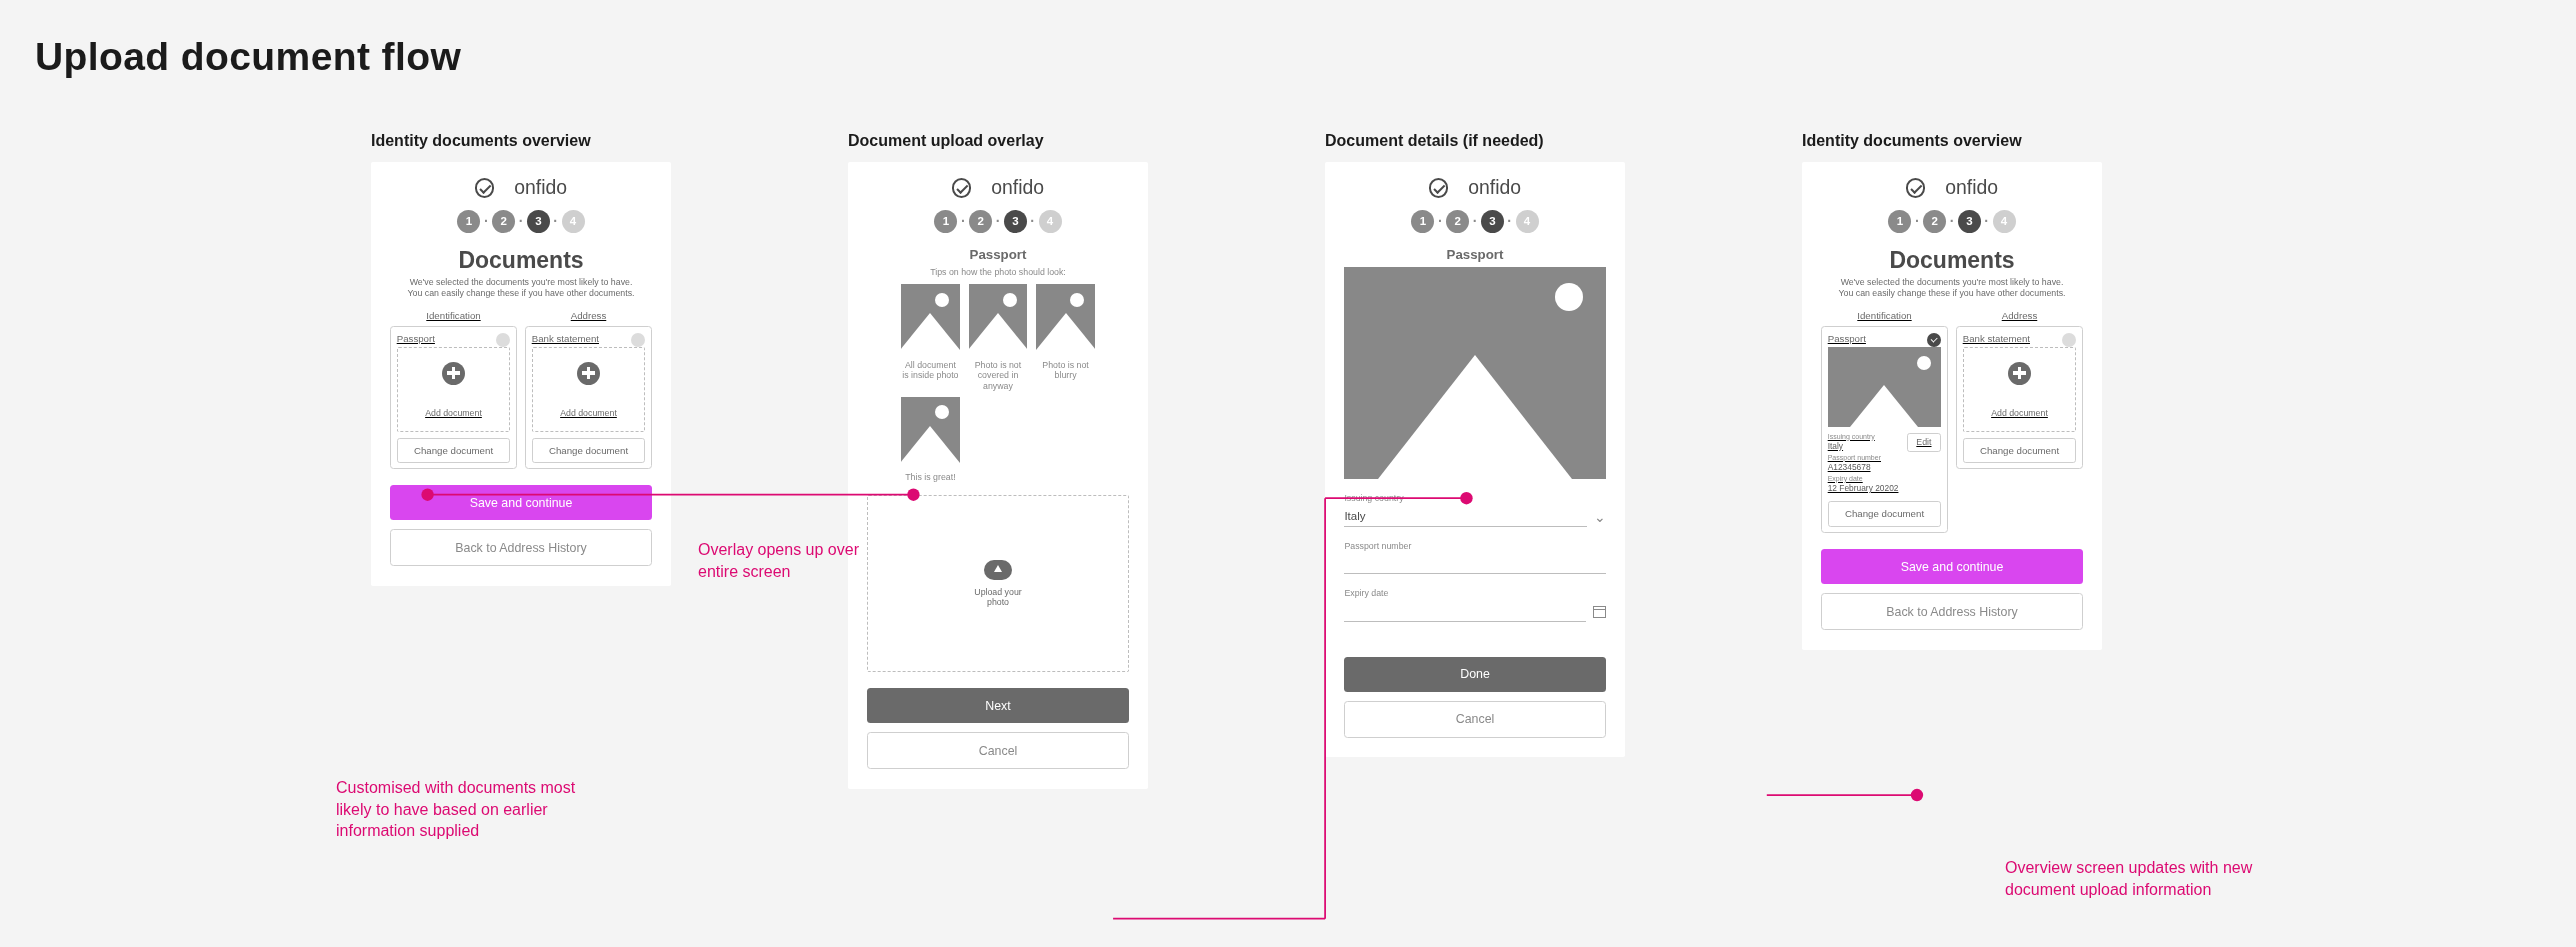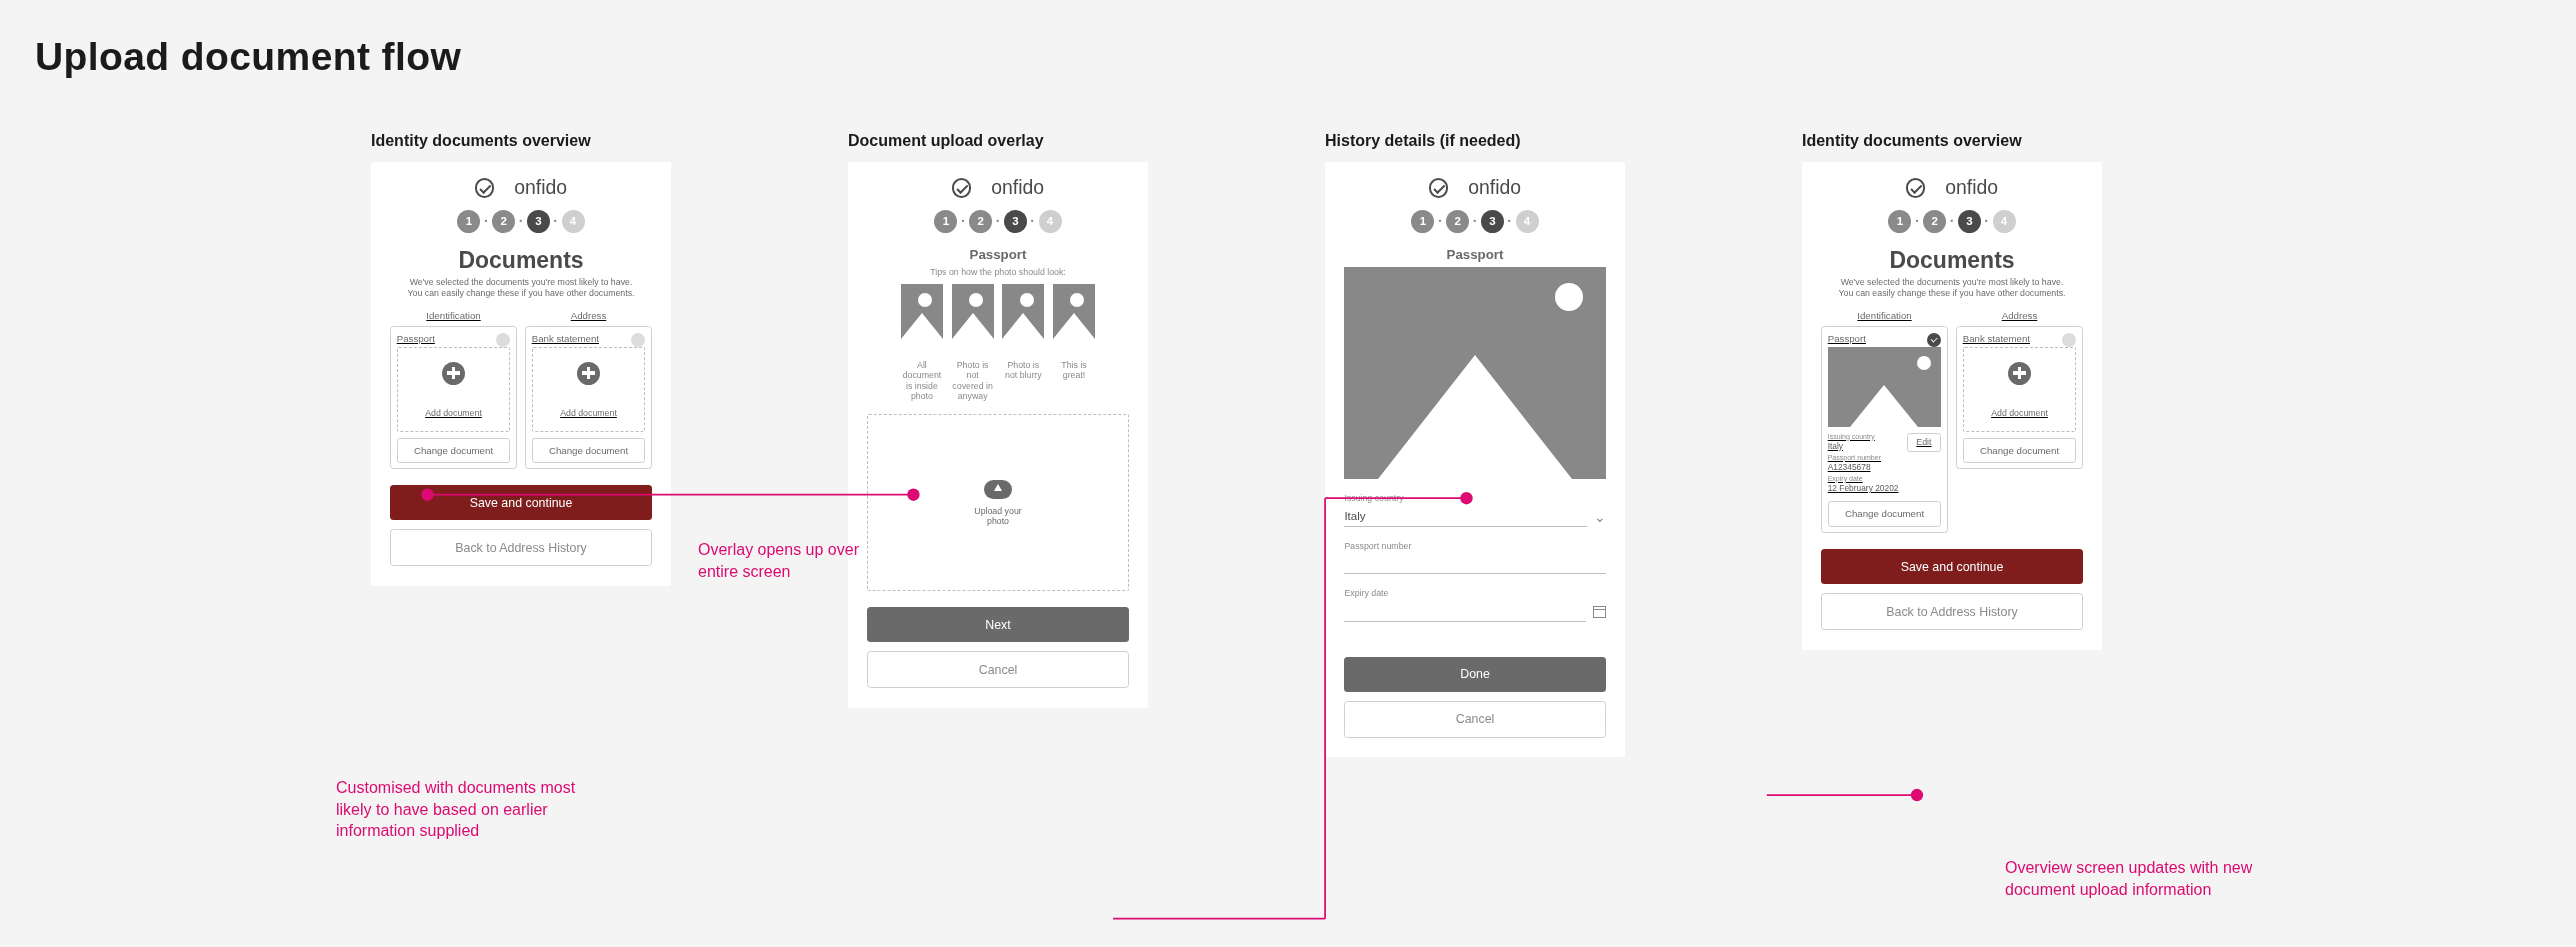--- a/index.html
+++ b/index.html
@@ -29,32 +29,32 @@
   .card-check { position: absolute; top: 5.3px; right: 5.3px; width: 14px; height: 14px; border-radius: 50%; background: #dcdcdc; }
   .card-check.on { background: #4a4a4a; }
   .card-check.on::after { content: ""; position: absolute; left: 3.5px; top: 4.4px; width: 5.3px; height: 2.7px; border-left: 1.8px solid #fff; border-bottom: 1.8px solid #fff; transform: rotate(-45deg); }
   .dashed { border: 0.9px dashed #bdbdbd; border-radius: 1.8px; height: 85px; display: flex; flex-direction: column; align-items: center; justify-content: center; gap: 23px; margin-bottom: 5.3px; }
   .plus { width: 23px; height: 23px; border-radius: 50%; background: #6a6a6a; position: relative; }
   .plus::before, .plus::after { content: ""; position: absolute; background: #fff; }
   .plus::before { left: 9.7px; top: 5.3px; width: 3.5px; height: 12.4px; }
   .plus::after  { left: 5.3px; top: 9.7px; width: 12.4px; height: 3.5px; }
   .add-text { font-size: 8.8px; color: #6a6a6a; }
   .outline-btn { border: 0.9px solid #cfcfcf; border-radius: 2.7px; text-align: center; font-size: 9.7px; color: #6a6a6a; padding: 6.2px 0; background: #fff; width: 100%; }
-  .fill-btn { border-radius: 3.5px; text-align: center; font-size: 12.4px; padding: 10.6px 0; width: 100%; background: #7f1d1d; color: #fff; margin-top: 16px; }
+  .fill-btn { border-radius: 3.5px; text-align: center; font-size: 12.4px; padding: 10.6px 0; width: 100%; background: #d946ef; color: #fff; margin-top: 16px; }
   .fill-btn.dark { background: #6a6a6a; }
   .fill-btn.light-outline { background: #fff; color: #8a8a8a; border: 0.9px solid #cfcfcf; margin-top: 8.8px; }
   
   .thumb { background: #888; height: 71px; width: 100%; position: relative; overflow: hidden; }
   .thumb .sun { position: absolute; top: 8.8px; right: 10.6px; width: 14px; height: 14px; background: #fff; border-radius: 50%; }
   .thumb .tri { position: absolute; bottom: 0; left: 50%; transform: translateX(-50%); width: 0; height: 0; border-left: 34px solid transparent; border-right: 34px solid transparent; border-bottom: 42px solid #fff; }
   .thumb.big { height: 212px; }
   .thumb.big .sun { width: 28px; height: 28px; top: 16px; right: 23px; }
   .thumb.big .tri { border-left: 97px solid transparent; border-right: 97px solid transparent; border-bottom: 124px solid #fff; }
   .cap { font-size: 8.8px; color: #8a8a8a; text-align: center; margin-top: 4.4px; line-height: 1.2; }
-  .grid2 { display: grid; grid-template-columns: 1fr 1fr 1fr 1fr; gap: 5.3px 8.8px; width: 194px; margin: 0 auto; }
+  .grid2 { display: grid; grid-template-columns: 1fr 1fr 1fr; gap: 5.3px 8.8px; width: 194px; margin: 0 auto; }
   .section-title { font-size: 13.3px; color: #6a6a6a; font-weight: 600; text-align: center; margin-bottom: 5.3px; }
   .tips { font-size: 8.8px; color: #8a8a8a; text-align: center; margin-bottom: 7px; }
   .dropzone { border: 0.9px dashed #bdbdbd; border-radius: 1.8px; height: 177px; display: flex; flex-direction: column; align-items: center; justify-content: center; gap: 7px; margin-top: 12.4px; }
   .cloud { width: 28px; height: 19.4px; background: #6a6a6a; border-radius: 10.6px; position: relative; }
   .cloud::after { content: ""; position: absolute; left: 50%; top: 4.4px; transform: translateX(-50%); width: 0; height: 0; border-left: 4.4px solid transparent; border-right: 4.4px solid transparent; border-bottom: 7px solid #fff; }
   .field-label { font-size: 8.8px; color: #8a8a8a; margin-top: 14px; margin-bottom: 3.5px; }
   .field { border: none; border-bottom: 0.9px solid #bdbdbd; width: 100%; font-size: 11.5px; padding: 3.5px 0; color: #4a4a4a; background: transparent; }
   .field-row { display: flex; align-items: center; gap: 7px; }
   .chev { margin-left: auto; color: #8a8a8a; }
   .cal { margin-left: auto; width: 14px; height: 12.4px; border: 0.9px solid #8a8a8a; position: relative; }
@@ -180,21 +180,21 @@
       <div class="dropzone">
         <div class="cloud"></div>
         <div class="add-text" style="text-align:center;width:53px">Upload your photo</div>
       </div>
       <div class="fill-btn dark">Next</div>
       <div class="fill-btn light-outline">Cancel</div>
     </div>
   </div>
 
   <div class="col">
-    <div class="col-label">History details (if needed)</div>
+    <div class="col-label">Document details (if needed)</div>
     <div class="phone">
       <div class="logo">
         <span class="logo-icon"></span>
         <span>onfido</span>
       </div>
       <div class="steps">
         <span class="step">1</span>
           <span class="step-sep">·</span>
         <span class="step">2</span>
           <span class="step-sep">·</span>

